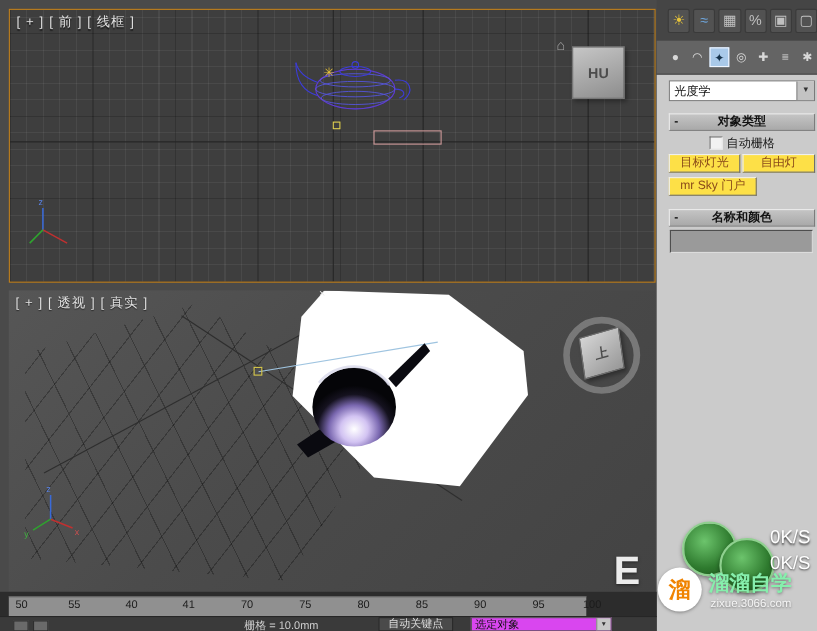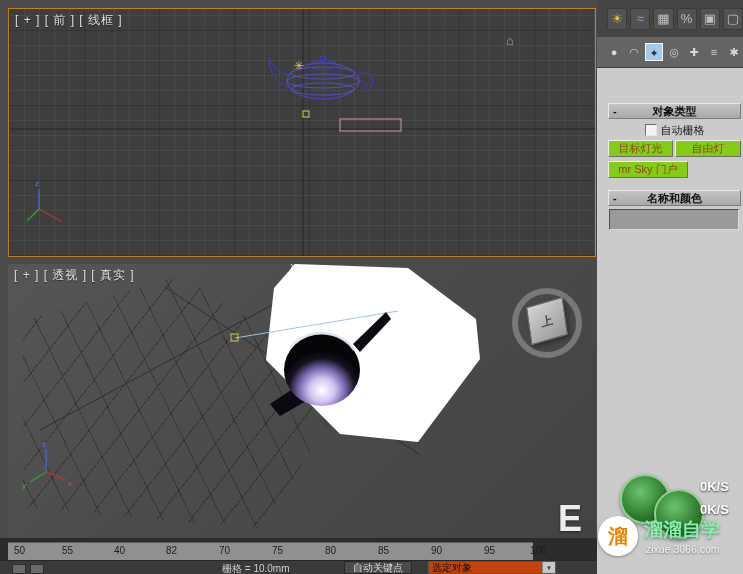--- a/index.html
+++ b/index.html
@@ -49,45 +49,45 @@
   .dropdown .dd-text{flex:1;padding-left:4px;}
   .dropdown .dd-arrow{width:15px;height:100%;background:#c3c3c3;border-left:1px solid #8a8a8a;
     display:flex;align-items:center;justify-content:center;font-size:7px;color:#333;}
   .rollout{position:absolute;left:11px;width:133px;height:16px;background:linear-gradient(#c4c4c4,#a9a9a9);
     border:1px solid;border-color:#e9e9e9 #7c7c7c #7c7c7c #e9e9e9;box-sizing:border-box;
     font-size:11px;font-weight:bold;color:#111;text-align:center;line-height:14px;}
   .rollout .minus{position:absolute;left:4px;top:0;font-weight:bold;}
   .chkrow{position:absolute;left:11px;top:55px;width:133px;height:14px;display:flex;align-items:center;justify-content:center;gap:4px;}
   .chkbox{width:10px;height:10px;background:#f2f2f2;border:1px solid;border-color:#6d6d6d #e8e8e8 #e8e8e8 #6d6d6d;}
   .chklabel{font-size:11px;color:#1a1a1a;}
-  .mxbtn{position:absolute;height:17px;background:#84cc16;border:1px solid;border-color:#efefef #6f6f6f #6f6f6f #efefef;
+  .mxbtn{position:absolute;height:17px;background:#fde047;border:1px solid;border-color:#efefef #6f6f6f #6f6f6f #efefef;
     box-sizing:border-box;font-size:11px;color:#8a4a1a;text-align:center;line-height:15px;}
   .namefield{position:absolute;left:12px;top:141px;width:130px;height:21px;background:#9a9a9a;
     border:1px solid;border-color:#4e4e4e #dcdcdc #dcdcdc #4e4e4e;box-sizing:border-box;}
   .namefield input{width:100%;height:100%;background:transparent;border:none;outline:none;font-size:11px;padding:0 3px;box-sizing:border-box;}
   
   .speed-circle{position:absolute;width:46px;height:46px;border-radius:50%;border:2px solid #8fd08f;
     background:radial-gradient(circle at 40% 35%, #6cc46c, #2e7a2e 60%, #1c4f1c);box-shadow:0 2px 4px rgba(0,0,0,.4);}
-  .speed-label{position:absolute;font-size:13px;font-weight:bold;color:#fff;text-shadow:0 1px 2px rgba(0,0,0,.7);}
+  .speed-label{position:absolute;font-size:17px;font-weight:normal;color:#fff;text-shadow:0 1px 2px rgba(0,0,0,.7);}
   .wm-letter{position:absolute;color:#ececec;font-weight:bold;text-shadow:0 1px 3px rgba(0,0,0,.5);}
   .wm-logo{position:absolute;left:598px;top:516px;width:40px;height:40px;border-radius:50%;background:#fff;
     box-shadow:0 1px 3px rgba(0,0,0,.35);display:flex;align-items:center;justify-content:center;
     font-size:20px;font-weight:bold;color:#f08300;}
   .wm-brand{position:absolute;left:644px;top:517px;font-size:19px;font-weight:bold;color:#86efac;text-shadow:0 1px 3px rgba(0,0,0,.45);}
   .wm-site{position:absolute;left:646px;top:543px;font-size:10.5px;color:#f5f5f5;text-shadow:0 1px 2px rgba(0,0,0,.45);}
   
   .timeline{position:absolute;left:0;top:538px;width:597px;height:22px;background:#2c2c2c;}
   .ruler{position:absolute;left:8px;top:4px;width:525px;height:17px;background:#909090;border-top:1px solid #5f5f5f;}
   .ruler .tick{position:absolute;top:2px;font-size:10px;color:#1c1c1c;}
   .statusbar{position:absolute;left:0;top:560px;width:597px;height:14px;background:#3a3a3a;border-top:1px solid #262626;box-sizing:border-box;}
   .sb-box{position:absolute;top:3px;width:12px;height:8px;background:#6a6a6a;border:1px solid #2e2e2e;}
   .sb-text{position:absolute;top:1px;font-size:10px;color:#cdcdcd;}
   .sb-btn{position:absolute;left:344px;top:0;width:68px;height:13px;background:#4a4a4a;border:1px solid #272727;
     box-sizing:border-box;color:#ddd;font-size:10px;text-align:center;line-height:11px;}
-  .sb-select{position:absolute;left:428px;top:0;width:128px;height:13px;background:#c2410c;border:1px solid #555;
+  .sb-select{position:absolute;left:428px;top:0;width:128px;height:13px;background:#d946ef;border:1px solid #555;
     box-sizing:border-box;display:flex;align-items:center;}
   .sb-select .sel-text{flex:1;font-size:10px;color:#111;padding-left:3px;}
   .sb-select .sel-arrow{width:12px;height:100%;background:#c7c7c7;border-left:1px solid #888;
     display:flex;align-items:center;justify-content:center;font-size:6px;color:#333;}
 </style>
 </head>
 <body>
 
 <div class="app">
 
@@ -113,20 +113,21 @@
       <rect x="331" y="110" width="61" height="12" fill="none" stroke="#cf9a9a"></rect>
       <g stroke-width="1.4">
         <line x1="30" y1="200" x2="30" y2="180" stroke="#3a6ad8"></line>
         <line x1="30" y1="200" x2="52" y2="212" stroke="#c03030"></line>
         <line x1="30" y1="200" x2="18" y2="212" stroke="#2fa32f"></line>
         <text x="26" y="177" font-size="8" fill="#5a84e8">z</text>
       </g>
     </svg>
     <div class="vp-label">[ + ] [ 前 ] [ 线框 ]</div>
     <div class="home-glyph">⌂</div>
+    <div class="viewcube-front">HU</div>
   </div>
 
   <div class="vp vp-persp">
     <div class="persp-grid"></div>
     <svg class="vsvg" width="588" height="274" viewBox="0 0 588 274">
       <defs>
         <radialGradient id="tg" cx="50%" cy="78%" r="55%">
           <stop offset="0%" stop-color="#ffffff"></stop>
           <stop offset="30%" stop-color="#d2c3f2"></stop>
           <stop offset="55%" stop-color="#7a68b0"></stop>
@@ -175,20 +176,24 @@
     <span class="ctab">●</span>
     <span class="ctab">◠</span>
     <span class="ctab active">✦</span>
     <span class="ctab">◎</span>
     <span class="ctab">✚</span>
     <span class="ctab">≡</span>
     <span class="ctab">✱</span>
   </div>
 
   <div class="panel">
+    <div class="dropdown">
+      <span class="dd-text">光度学</span>
+      <span class="dd-arrow">▼</span>
+    </div>
 
     <div class="rollout" style="top:35px;">
       <span class="minus">-</span>
       <span>对象类型</span>
     </div>
 
     <div class="chkrow">
       <span class="chkbox"></span>
       <span class="chklabel">自动栅格</span>
     </div>
@@ -216,21 +221,21 @@
   <div class="wm-letter" style="left:566px;top:537px;font-size:18px;">ji</div>
   <div class="wm-logo">溜</div>
   <div class="wm-brand">溜溜自学</div>
   <div class="wm-site">zixue.3066.com</div>
 
   <div class="timeline">
     <div class="ruler">
       <span class="tick" style="left:6px;">50</span>
       <span class="tick" style="left:54px;">55</span>
       <span class="tick" style="left:106px;">40</span>
-      <span class="tick" style="left:158px;">82</span>
+      <span class="tick" style="left:158px;">41</span>
       <span class="tick" style="left:211px;">70</span>
       <span class="tick" style="left:264px;">75</span>
       <span class="tick" style="left:317px;text-align:center;">80</span>
       <span class="tick" style="left:370px;">85</span>
       <span class="tick" style="left:423px;">90</span>
       <span class="tick" style="left:476px;">95</span>
       <span class="tick" style="left:522px;">100</span>
     </div>
   </div>
 

